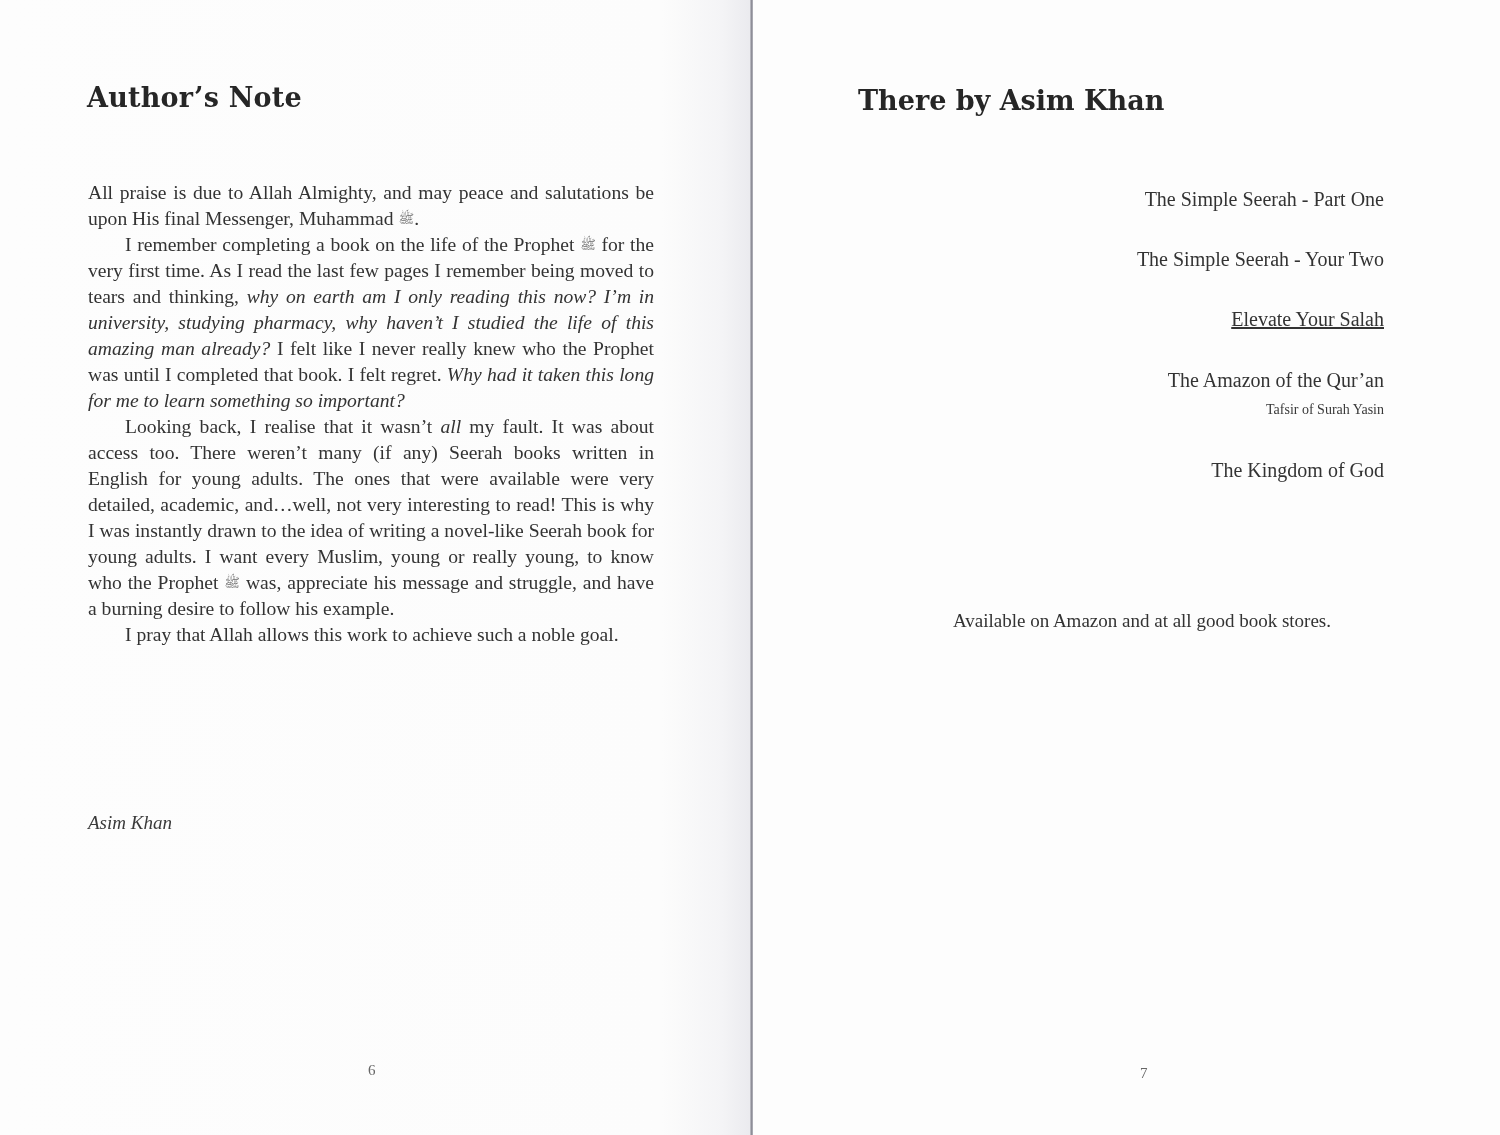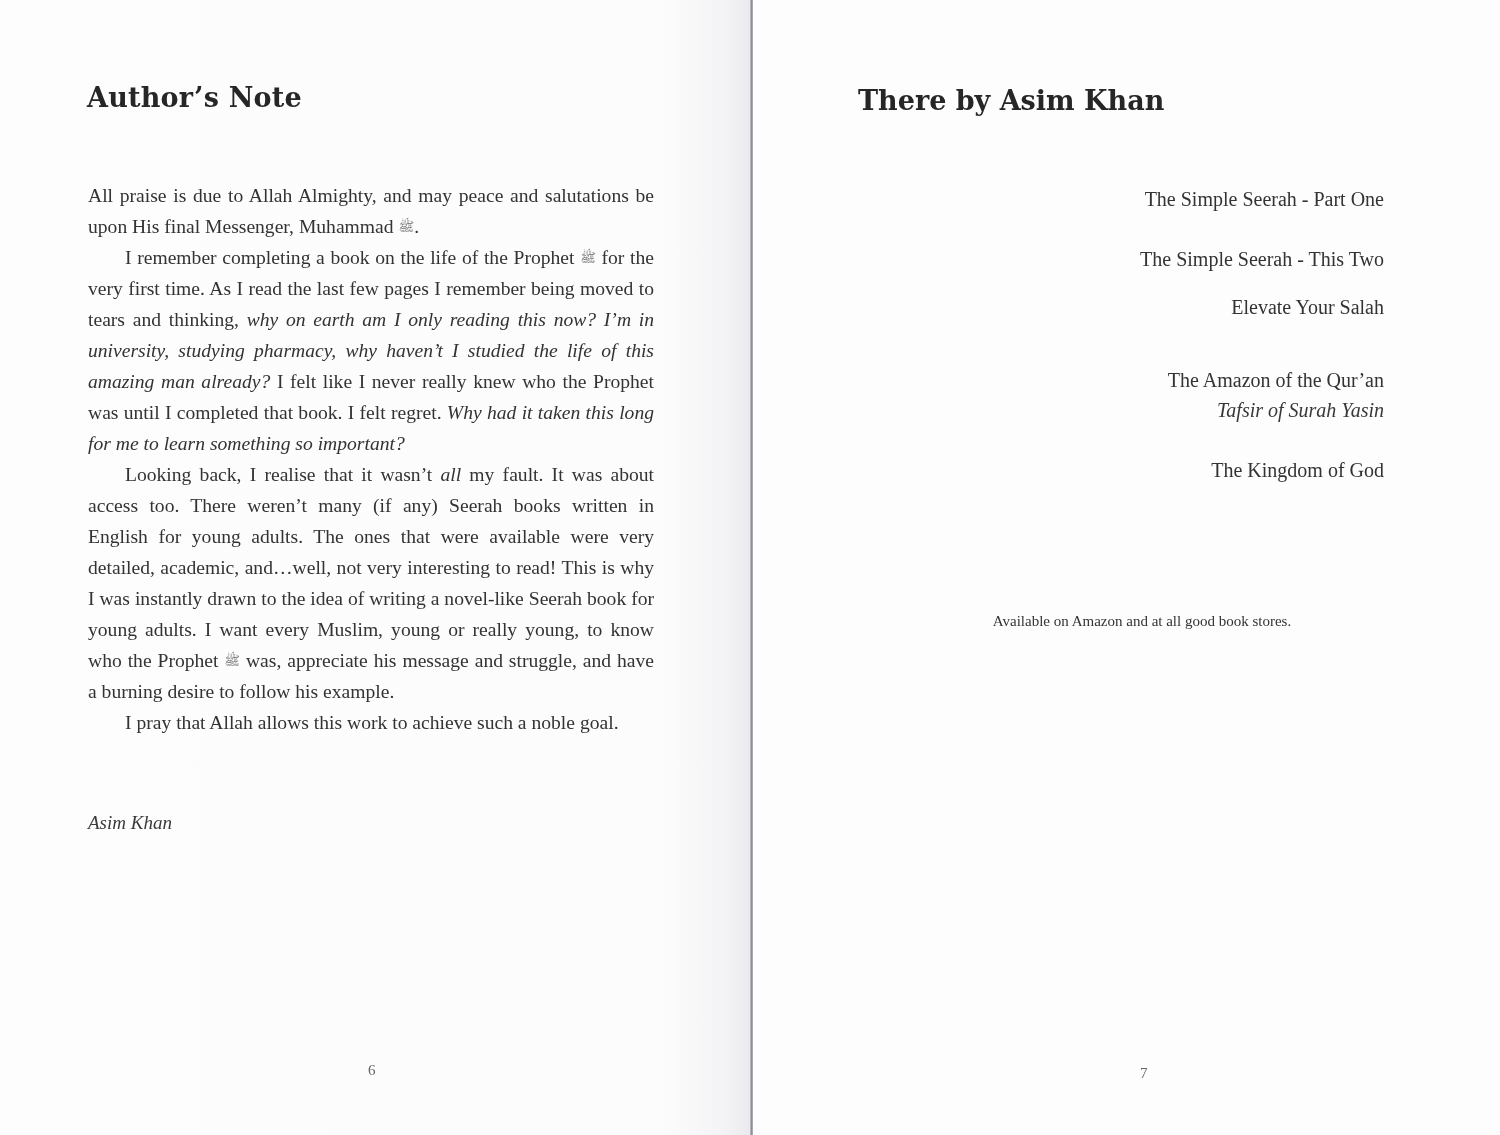--- a/index.html
+++ b/index.html
@@ -58,21 +58,21 @@
       letter-spacing: 0.2px;
       color: #262626;
       white-space: nowrap;
     }
     .body-text {
       position: absolute;
       left: 88px;
       top: 180px;
       width: 566px;
       font-size: 19.6px;
-      line-height: 31px;
+      line-height: 26px;
       color: #333333;
     }
     .body-text p {
       margin: 0;
       text-align: justify;
       text-align-last: left;
     }
     .body-text p.indent {
       text-indent: 37px;
     }
@@ -131,32 +131,31 @@
       width: 484px;
       text-align: right;
     }
     .book-title {
       display: block;
       font-size: 20px;
       line-height: 30px;
     }
     .book-subtitle {
       display: block;
-      font-size: 20px;
+      font-size: 14px;
       line-height: 30px;
-      font-style: italic;
       color: #383838;
     }
     .availability {
       position: absolute;
       left: 900px;
       width: 484px;
       top: 606px;
       text-align: center;
-      font-size: 15px;
+      font-size: 19px;
       line-height: 30px;
       color: #333333;
     }
     .page-num-right {
       left: 1140px;
       top: 1065px;
     }
   </style>
 </head>
 <body>
@@ -176,23 +175,23 @@
 
   <div class="gutter"></div>
 
   <div class="page page-right"></div>
   <h1 class="right-title">There by Asim Khan</h1>
   <div class="books" id="book-list">
       <div class="book" style="top: 0px;">
         <span class="book-title">The Simple Seerah - Part One</span>
       </div>
       <div class="book" style="top: 60px;">
-        <span class="book-title">The Simple Seerah - This Two</span>
-      </div>
-      <div class="book" style="top: 108px;">
+        <span class="book-title">The Simple Seerah - Your Two</span>
+      </div>
+      <div class="book" style="top: 120px; text-decoration: underline;">
         <span class="book-title">Elevate Your Salah</span>
       </div>
       <div class="book" style="top: 181px;">
         <span class="book-title">The Amazon of the Qur’an</span>
         <span class="book-subtitle">Tafsir of Surah Yasin</span>
       </div>
       <div class="book" style="top: 271px;">
         <span class="book-title">The Kingdom of God</span>
       </div>
     </div>

